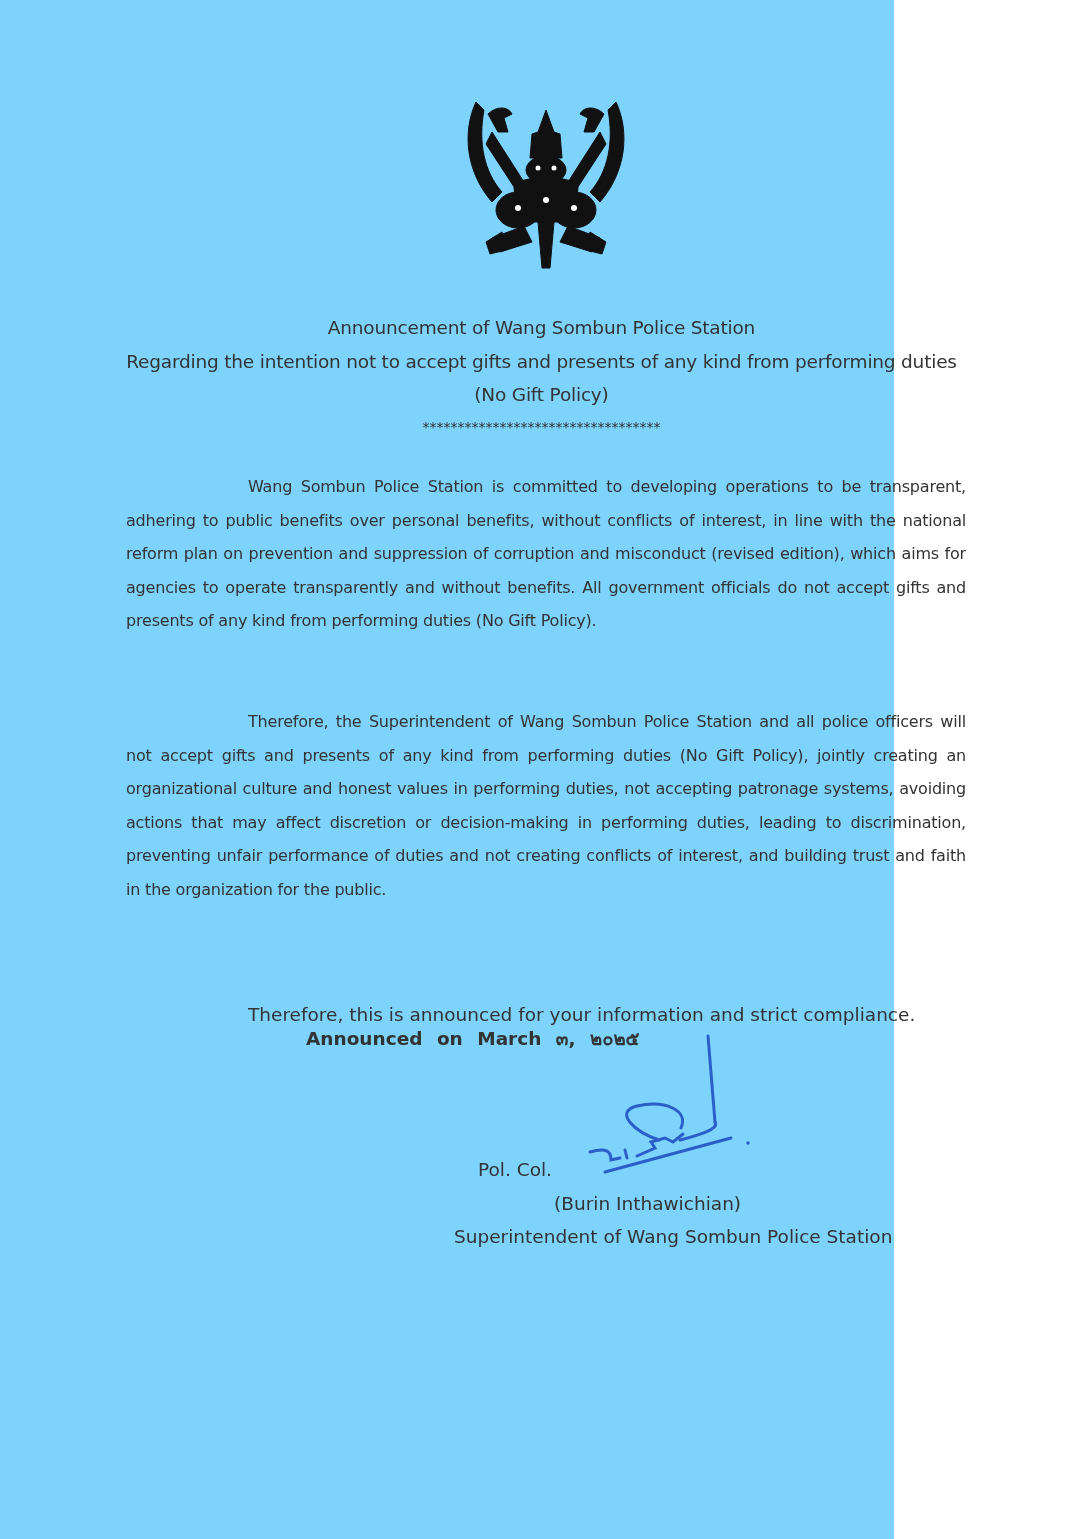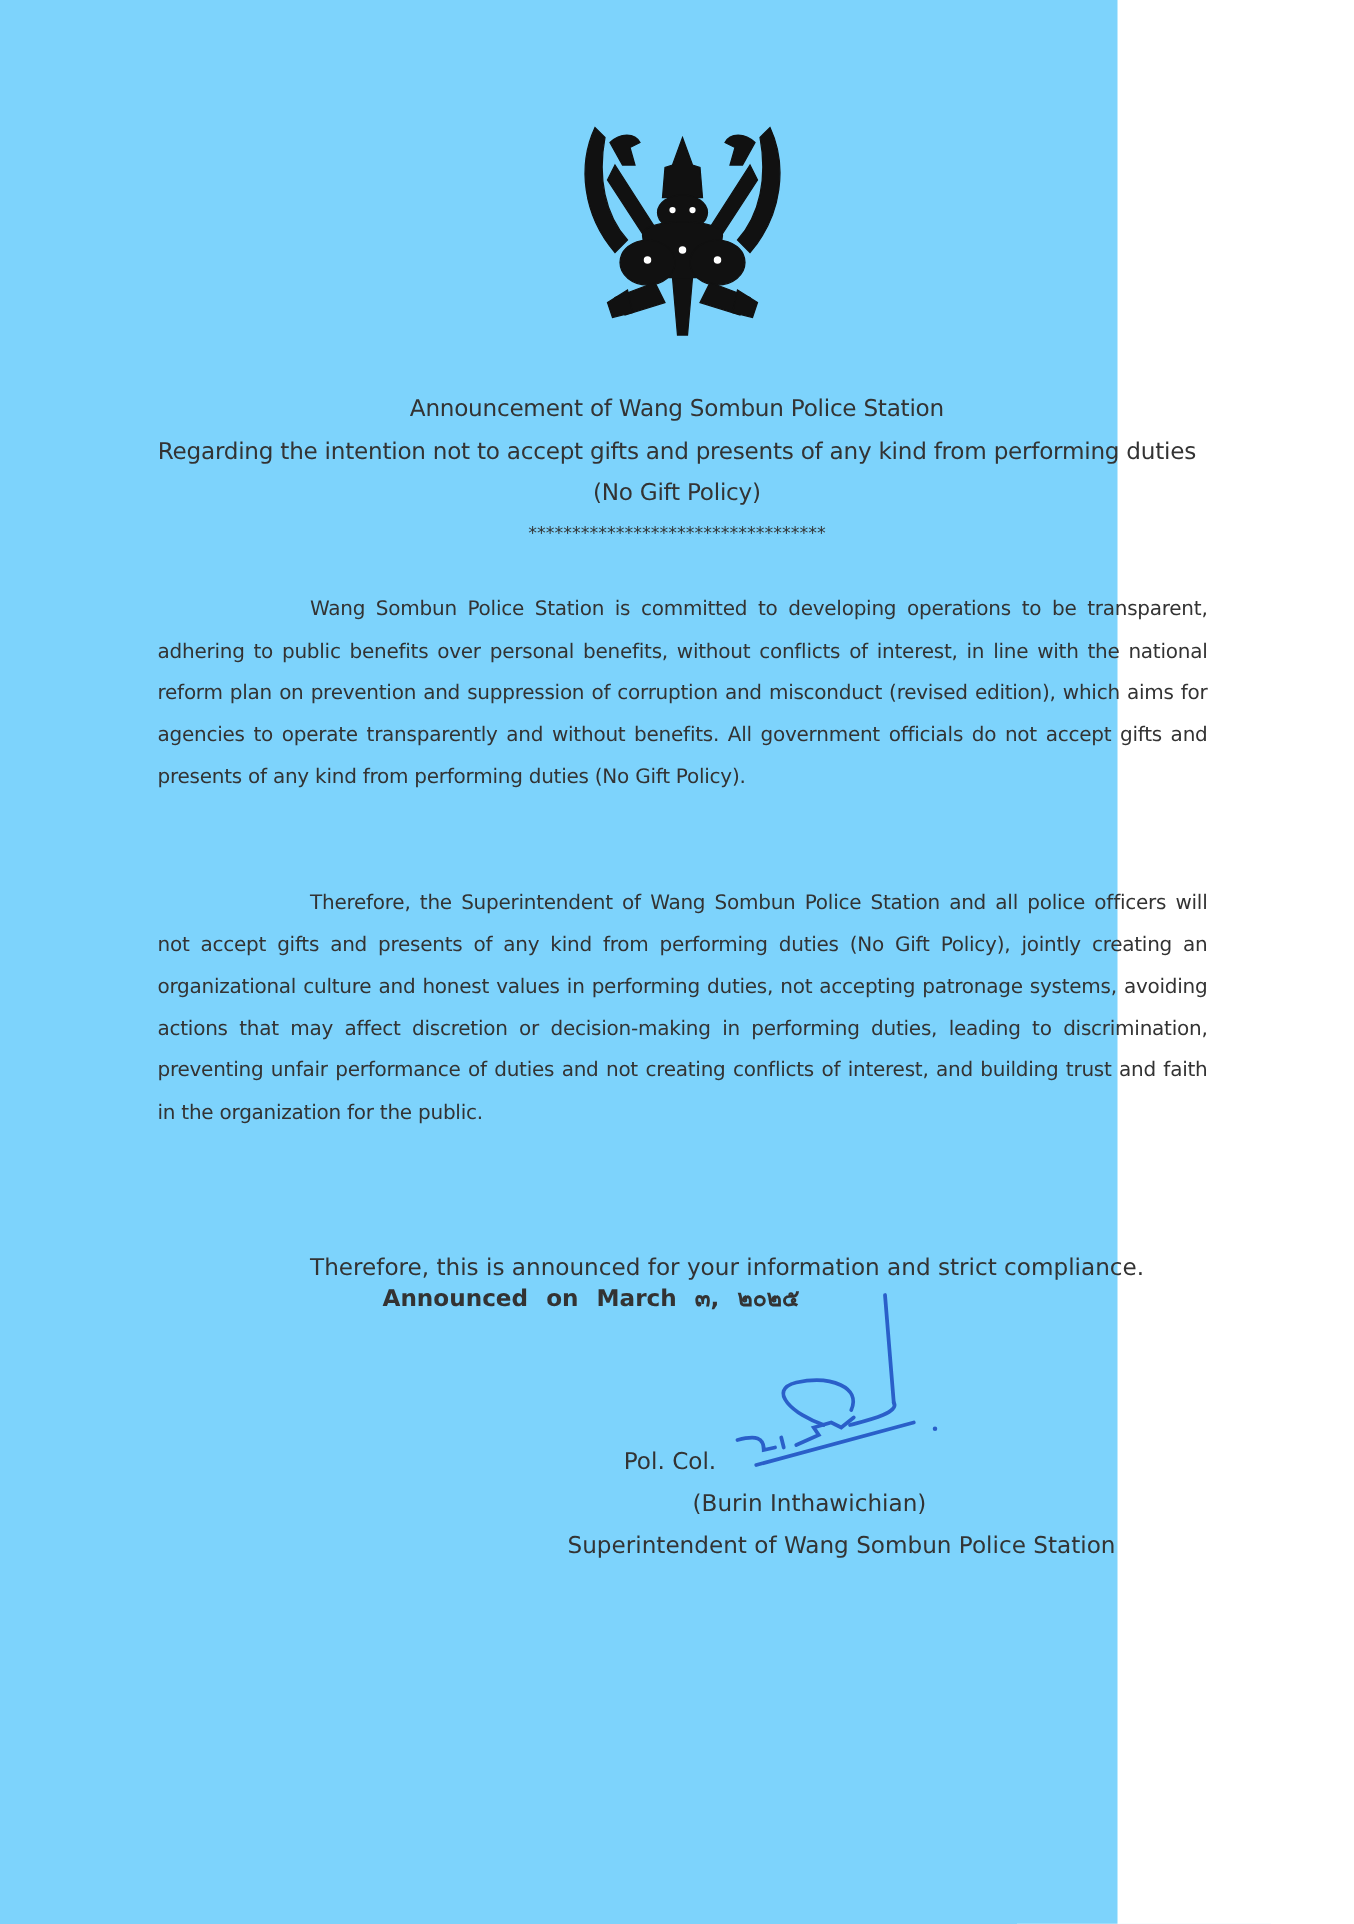--- a/index.html
+++ b/index.html
@@ -82,16 +82,16 @@
       <path d="M130 92 C135 100, 110 106, 95 110"></path>
       <path d="M74 110 C50 102, 28 82, 52 76 C80 70, 104 80, 96 98"></path>
       <path d="M5 122 C20 118, 26 120, 26 130 L35 128"></path>
       <path d="M40 120 L42 128"></path>
       <path d="M52 126 L70 118 L66 112 L80 108 L88 112 L98 104"></path>
       <path d="M20 142 L146 108"></path>
     </g>
     <circle cx="163" cy="113" r="1.8" fill="#2a5fc9"></circle>
   </svg>
 
-  <div class="line" style="left:499px; top:1159px;">Pol. Col.</div>
+  <div class="line" style="left:478px; top:1159px;">Pol. Col.</div>
   <div class="line" style="left:554px; top:1193px;">(Burin Inthawichian)</div>
   <div class="line" style="left:454px; top:1226px;text-align:right;">Superintendent of Wang Sombun Police Station</div>
 </div>
 
 </body></html>

